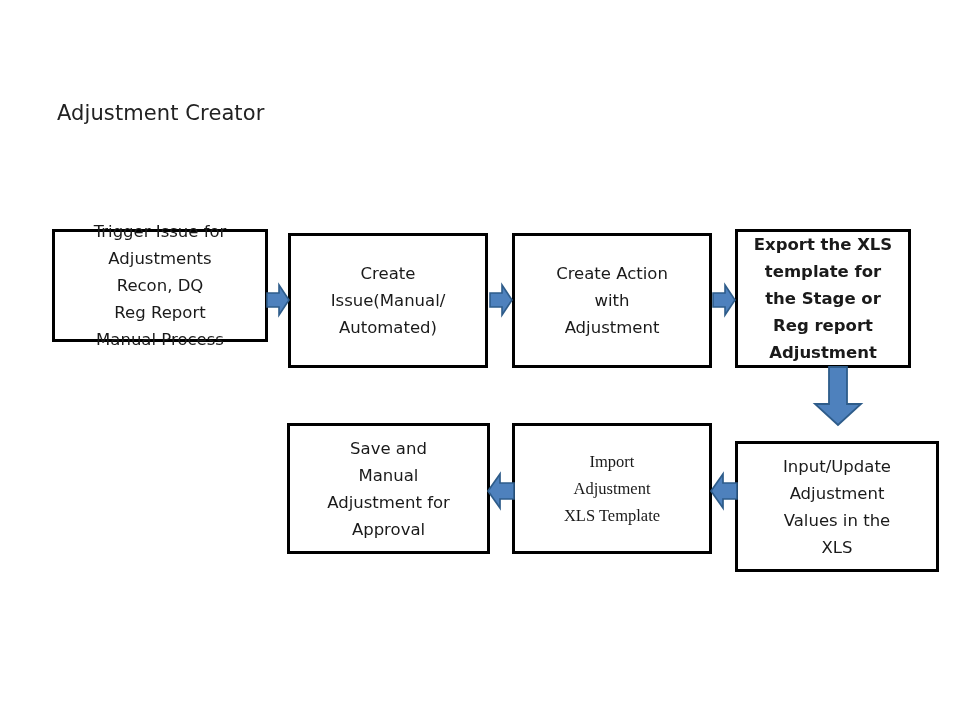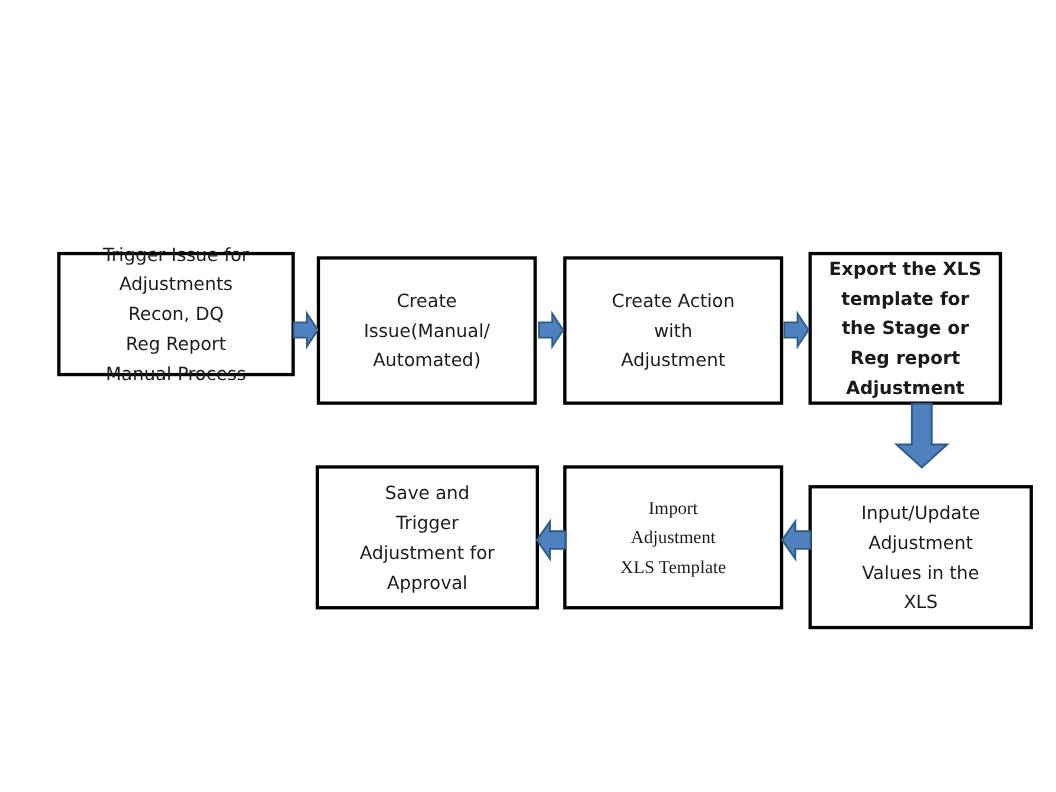--- a/index.html
+++ b/index.html
@@ -47,20 +47,21 @@
   .arrow svg {
     display: block;
     overflow: visible;
   }
 </style>
 </head>
 <body>
 
 <div id="canvas">
 
+  <div class="title">Adjustment Creator</div>
 
   <div class="node" style="left:52px; top:229px; width:216px; height:113px;">
     <div class="node-label">Trigger Issue for
 Adjustments
 Recon, DQ
 Reg Report
 Manual Process</div>
   </div>
 
   <div class="node" style="left:288px; top:233px; width:200px; height:135px;">
@@ -91,21 +92,21 @@
   </div>
 
   <div class="node" style="left:512px; top:423px; width:200px; height:131px;font-family:Liberation Serif, serif;">
     <div class="node-label">Import
 Adjustment
 XLS Template</div>
   </div>
 
   <div class="node" style="left:287px; top:423px; width:203px; height:131px;">
     <div class="node-label">Save and
-Trigger
+Manual
 Adjustment for
 Approval</div>
   </div>
 
   <div class="arrow" style="left:266px; top:282px;">
     <svg width="24" height="36" viewBox="0 0 24 36">
       <polygon points="1,11 13,11 13,3 23,18 13,33 13,25 1,25" fill="#4E81BD" stroke="#2E5C8A" stroke-width="1.6" stroke-linejoin="miter"></polygon>
     </svg>
   </div>
 

